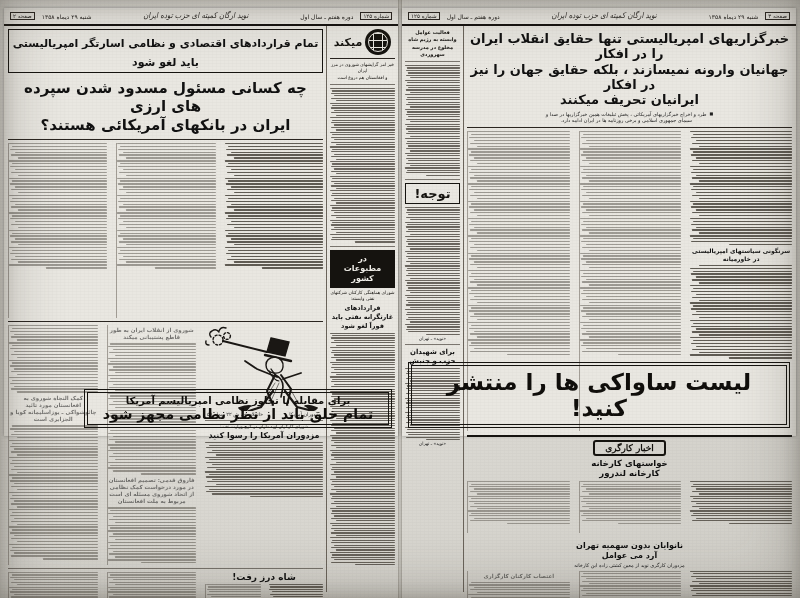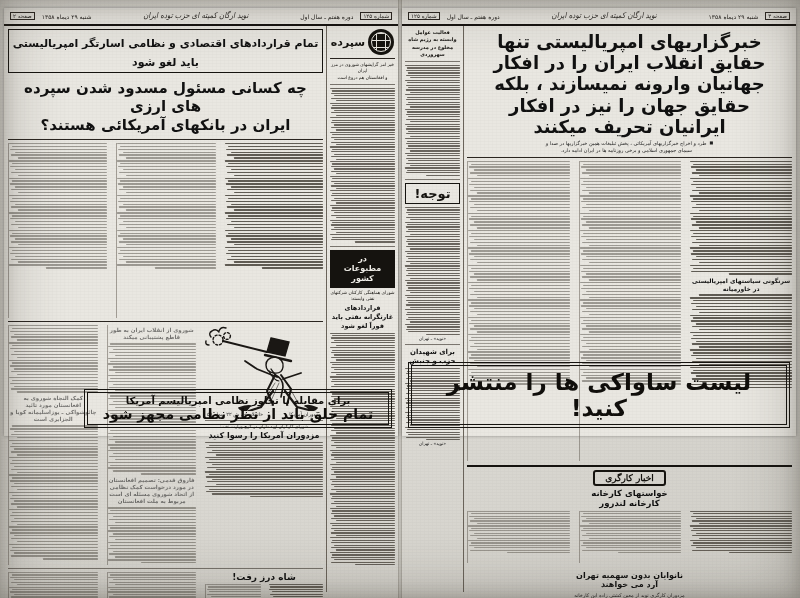--- a/index.html
+++ b/index.html
@@ -112,21 +112,21 @@
       <div class="pill">
         <span>دوره هفتم ـ سال اول</span>
         <span class="boxno">شماره ۱۲۵</span>
       </div>
     </div>
 
     <div style="display:flex;height:566px;">
 
       <div style="flex:1;padding:3px 4px 0 3px;box-sizing:border-box;">
 
-        <div class="hl" style="font-size:18px;padding:2px 0 1px;">
+        <div class="hl" style="font-size:13px;padding:2px 0 1px;">
           <div>خبرگزاریهای امپریالیستی تنها حقایق انقلاب ایران را در افکار</div>
           <div>جهانیان وارونه نمیسازند ، بلکه حقایق جهان را نیز در افکار</div>
           <div>ایرانیان تحریف میکنند</div>
         </div>
 
         <div class="kicker" style="display:flex;gap:3px;justify-content:center;align-items:flex-start;margin-top:2px;">
           <span style="font-size:4px;line-height:1.6;">■</span>
           <span>
             <span style="display:block">طرد و اخراج خبرگزاریهای آمریکائی ، پخش تبلیغات همین خبرگزاریها در صدا و</span>
             <span style="display:block">سیمای جمهوری اسلامی و برخی روزنامه ها در ایران ادامه دارد.</span>
@@ -442,21 +442,21 @@
               <i></i>
               <i></i>
               <i></i>
               <i></i>
               <i class="short"></i>
           </div>
         </div>
 
         <div class="hl" style="font-size:8px;margin-top:8px;">
           <div>نانوایان بدون سهمیه تهران</div>
-          <div>آرد می خواهند</div>
+          <div>آرد می عوامل</div>
         </div>
         <div class="kicker" style="margin-top:2px">
           <span style="display:block">مزدوران کارگری نوید از معین کشتی زاده این کارخانه</span>
         </div>
 
         <div class="cols" style="margin-top:2px;height:68px;">
           <div class="col txt tight" style="flex:1">
             <i></i>
               <i></i>
               <i></i>
@@ -680,21 +680,21 @@
         <span>شنبه ۲۹ دیماه ۱۳۵۸</span>
         <span class="boxno">صفحه ۲</span>
       </div>
     </div>
 
     <div style="display:flex;height:566px;">
 
       <div style="width:72px;flex:0 0 72px;padding:3px 3px 0;box-sizing:border-box;border-left:1px solid #6a635a;">
         <div class="mastbox">
           <div class="logo-globe"></div>
-          <div class="mastname">سپرده</div>
+          <div class="mastname">میکند</div>
         </div>
         <div class="rule"></div>
         <div class="center" style="font-size:4.5px;line-height:1.4;color:#15130f;">
           <div>خبر امر گرایشهای شوروی در مرز ایران</div>
           <div>و افغانستان هم دروغ است</div>
         </div>
         <div class="rule thin"></div>
         <div class="txt tight">
           <i></i>
             <i></i>

